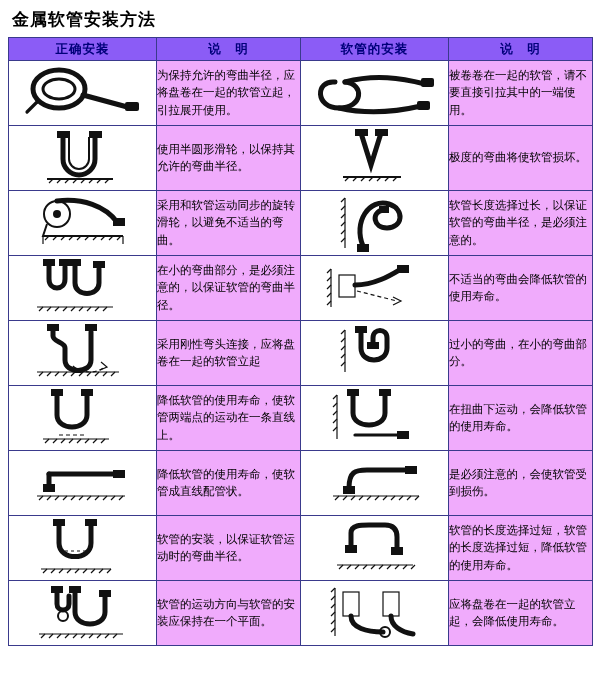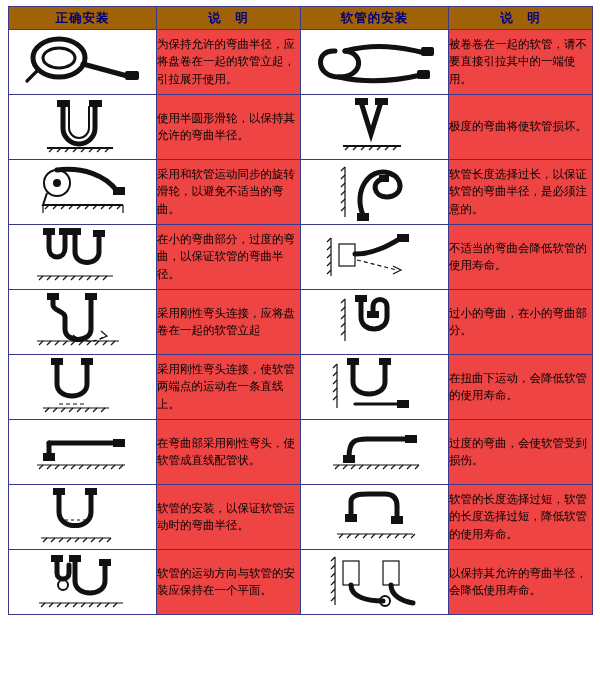--- a/index.html
+++ b/index.html
@@ -33,38 +33,38 @@
     width: 584px;
     table-layout: fixed;
     border: 1px solid #2a2a7a;
   }
   table.grid td, table.grid th {
     border: 1px solid #3a3a8c;
     padding: 0;
     vertical-align: middle;
   }
   thead th {
-    background: #a16207;
+    background: #8b5cf6;
     color: #00007a;
     font-size: 12.5px;
     font-weight: bold;
     height: 22px;
     text-align: center;
     letter-spacing: 1px;
   }
   col.img-col { width: 148px; }
   col.txt-col { width: 144px; }
 
   td.img {
     background: #ffffff;
     text-align: center;
     height: 64px;
   }
   td.txt {
-    background: #ef4444;
+    background: #f0abfc;
     font-size: 11.5px;
     line-height: 1.5;
     padding: 5px 7px;
     color: #000;
     text-align: left;
     word-break: break-all;
   }
   .fig {
     display: block;
     margin: 0 auto;
@@ -75,20 +75,21 @@
   .st-thick { fill: none; stroke: #111; stroke-width: 5; stroke-linecap: round; }
   .st-med { fill: none; stroke: #111; stroke-width: 3.2; stroke-linecap: round; }
   .blk { fill: #111; }
   .wht { fill: #fff; stroke: #111; stroke-width: 1.2; }
 </style>
 </head>
 <body>
 
 <div class="page">
 
+  <div class="title">金属软管安装方法</div>
 
   <table class="grid">
     <colgroup>
       <col class="img-col">
       <col class="txt-col">
       <col class="img-col">
       <col class="txt-col">
     </colgroup>
     <thead>
       <tr>
@@ -179,21 +180,21 @@
             <path d="M36 8 L36 22 C36 34 52 34 52 22 L52 10" class="st-thick"></path>
             <path d="M62 8 L62 26 C62 40 86 40 86 26 L86 12" class="st-thick"></path>
             <rect x="30" y="2" width="12" height="7" class="blk"></rect>
             <rect x="46" y="2" width="12" height="7" class="blk"></rect>
             <rect x="56" y="2" width="12" height="7" class="blk"></rect>
             <rect x="80" y="4" width="12" height="7" class="blk"></rect>
             <path d="M24 50 L100 50" class="st-thin"></path>
             <path d="M26 54 L30 50 M34 54 L38 50 M42 54 L46 50 M50 54 L54 50 M58 54 L62 50 M66 54 L70 50 M74 54 L78 50 M82 54 L86 50 M90 54 L94 50" class="st-thin"></path>
           </svg>
         </td>
-        <td class="txt">在小的弯曲部分，过度的弯曲，以保证软管的弯曲半径。</td>
+        <td class="txt">在小的弯曲部分，是必须注意的，以保证软管的弯曲半径。</td>
         <td class="img">
           <svg class="fig" width="140" height="62" viewBox="0 0 140 62">
             <rect x="34" y="18" width="16" height="22" class="wht"></rect>
             <path d="M50 28 C70 28 86 18 96 12" class="st-thick"></path>
             <rect x="92" y="8" width="12" height="8" class="blk"></rect>
             <path d="M52 34 L92 44" class="st-thin" stroke-dasharray="4 3"></path>
             <path d="M88 40 L96 44 L88 48" class="st-thin"></path>
             <path d="M26 12 L26 50" class="st-thin"></path>
             <path d="M22 16 L26 12 M22 24 L26 20 M22 32 L26 28 M22 40 L26 36 M22 48 L26 44" class="st-thin"></path>
           </svg>
@@ -230,21 +231,21 @@
         <td class="img">
           <svg class="fig" width="140" height="62" viewBox="0 0 140 62">
             <path d="M44 6 L44 28 C44 44 74 44 74 28 L74 6" class="st-thick"></path>
             <rect x="38" y="2" width="12" height="7" class="blk"></rect>
             <rect x="68" y="2" width="12" height="7" class="blk"></rect>
             <path d="M30 52 L96 52" class="st-thin"></path>
             <path d="M46 48 L72 48" class="st-thin" stroke-dasharray="4 3"></path>
             <path d="M32 56 L36 52 M40 56 L44 52 M48 56 L52 52 M56 56 L60 52 M64 56 L68 52 M72 56 L76 52 M80 56 L84 52 M88 56 L92 52" class="st-thin"></path>
           </svg>
         </td>
-        <td class="txt">采用刚性弯头连接，使软管两端点的运动在一条直线上。</td>
+        <td class="txt">降低软管的使用寿命，使软管两端点的运动在一条直线上。</td>
         <td class="img">
           <svg class="fig" width="140" height="62" viewBox="0 0 140 62">
             <path d="M48 6 L48 26 C48 42 80 42 80 26 L80 6" class="st-thick"></path>
             <rect x="42" y="2" width="12" height="7" class="blk"></rect>
             <rect x="74" y="2" width="12" height="7" class="blk"></rect>
             <path d="M50 48 L96 48" class="st-med"></path>
             <rect x="92" y="44" width="12" height="8" class="blk"></rect>
             <path d="M32 8 L32 52" class="st-thin"></path>
             <path d="M28 12 L32 8 M28 20 L32 16 M28 28 L32 24 M28 36 L32 32 M28 44 L32 40" class="st-thin"></path>
           </svg>
@@ -256,31 +257,31 @@
         <td class="img">
           <svg class="fig" width="140" height="62" viewBox="0 0 140 62">
             <path d="M36 22 L36 34" class="st-thick"></path>
             <path d="M36 22 L104 22" class="st-thick"></path>
             <rect x="30" y="32" width="12" height="8" class="blk"></rect>
             <rect x="100" y="18" width="12" height="8" class="blk"></rect>
             <path d="M24 44 L112 44" class="st-thin"></path>
             <path d="M26 48 L30 44 M34 48 L38 44 M42 48 L46 44 M50 48 L54 44 M58 48 L62 44 M66 48 L70 44 M74 48 L78 44 M82 48 L86 44 M90 48 L94 44 M98 48 L102 44 M106 48 L110 44" class="st-thin"></path>
           </svg>
         </td>
-        <td class="txt">在弯曲部采用刚性弯头，使软管成直线配管状。</td>
+        <td class="txt">降低软管的使用寿命，使软管成直线配管状。</td>
         <td class="img">
           <svg class="fig" width="140" height="62" viewBox="0 0 140 62">
             <path d="M44 36 C44 20 50 18 62 18 L104 18" class="st-thick"></path>
             <rect x="38" y="34" width="12" height="8" class="blk"></rect>
             <rect x="100" y="14" width="12" height="8" class="blk"></rect>
             <path d="M28 44 L114 44" class="st-thin"></path>
             <path d="M30 48 L34 44 M38 48 L42 44 M46 48 L50 44 M54 48 L58 44 M62 48 L66 44 M70 48 L74 44 M78 48 L82 44 M86 48 L90 44 M94 48 L98 44 M102 48 L106 44 M110 48 L114 44" class="st-thin"></path>
           </svg>
         </td>
-        <td class="txt">过度的弯曲，会使软管受到损伤。</td>
+        <td class="txt">是必须注意的，会使软管受到损伤。</td>
       </tr>
 
       <tr>
         <td class="img">
           <svg class="fig" width="140" height="62" viewBox="0 0 140 62">
             <path d="M46 6 L46 26 C46 44 78 44 78 26 L78 6" class="st-thick"></path>
             <rect x="40" y="2" width="12" height="7" class="blk"></rect>
             <rect x="72" y="2" width="12" height="7" class="blk"></rect>
             <path d="M46 34 L78 34" class="st-thin" stroke-dasharray="3 3"></path>
             <path d="M28 52 L98 52" class="st-thin"></path>
@@ -318,18 +319,18 @@
           <svg class="fig" width="140" height="62" viewBox="0 0 140 62">
             <rect x="38" y="10" width="16" height="24" class="wht"></rect>
             <rect x="78" y="10" width="16" height="24" class="wht"></rect>
             <path d="M46 34 C46 46 62 50 78 50" class="st-thick"></path>
             <path d="M86 34 C86 44 96 50 108 52" class="st-thick"></path>
             <circle cx="80" cy="50" r="5" class="st" stroke-width="1.6"></circle>
             <path d="M30 6 L30 54" class="st-thin"></path>
             <path d="M26 10 L30 6 M26 18 L30 14 M26 26 L30 22 M26 34 L30 30 M26 42 L30 38 M26 50 L30 46" class="st-thin"></path>
           </svg>
         </td>
-        <td class="txt">以保持其允许的弯曲半径，会降低使用寿命。</td>
+        <td class="txt">应将盘卷在一起的软管立起，会降低使用寿命。</td>
       </tr>
 
     </tbody>
   </table>
 </div>
 
 </body></html>

